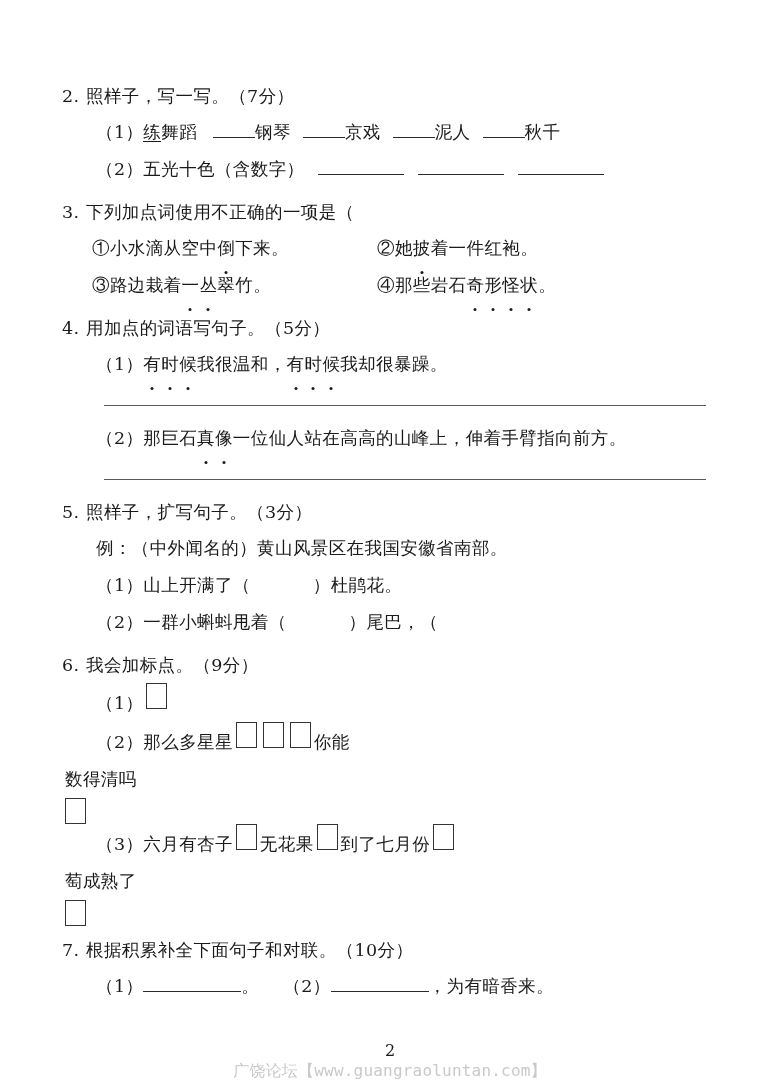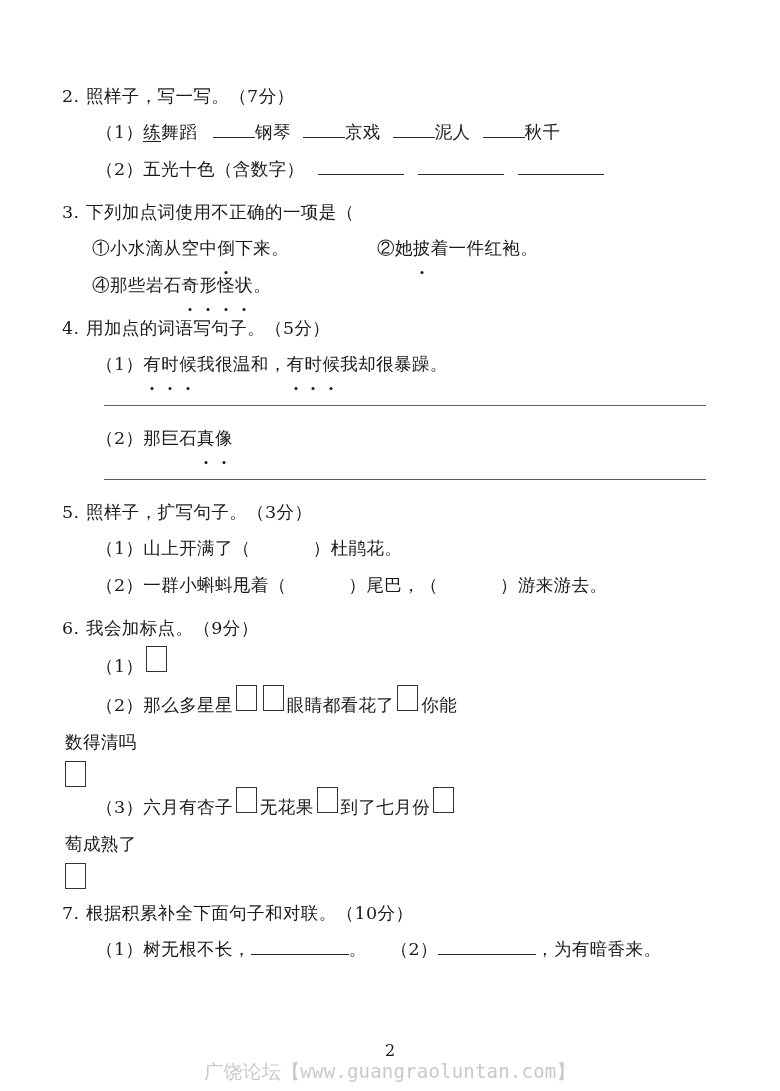--- a/index.html
+++ b/index.html
@@ -140,21 +140,21 @@
     bottom: 10px;
     text-align: center;
   }
   .page-no {
     font-size: 16px;
     font-family: "DejaVu Serif", "Liberation Serif", serif;
     color: #1a1a1a;
     line-height: 20px;
   }
   .watermark {
-    font-size: 19px;
+    font-size: 16px;
     color: #c9c9c9;
     font-family: "DejaVu Sans Mono", "Liberation Mono", monospace;
     line-height: 20px;
     letter-spacing: 0.2px;
   }
 </style>
 </head>
 <body>
 
 <div id="page">
@@ -203,20 +203,21 @@
       <span class="txt">下列加点词使用不正确的一项是（</span>
         <span class="paren-gap"></span>
     </div>
 
     <div class="q-sub narrow-indent two-col">
       <span class="col-a"><span class="txt">①</span><span class="txt">小水滴从空中</span><span class="dotted">倒</span><span class="txt">下来。</span></span>
       <span class="col-b"><span class="txt">②</span><span class="txt">她</span><span class="dotted">披</span><span class="txt">着一件红袍。</span></span>
     </div>
 
     <div class="q-sub narrow-indent two-col">
+      <span class="col-a"><span class="txt">③</span><span class="txt">路边栽着</span><span class=""><span class="dotted">一</span><span class="dotted">丛</span></span><span class="txt">翠竹。</span></span>
       <span class="col-b"><span class="txt">④</span><span class="txt">那些岩石</span><span class=""><span class="dotted">奇</span><span class="dotted">形</span><span class="dotted">怪</span><span class="dotted">状</span></span><span class="txt">。</span></span>
     </div>
   </div>
 
   <div class="spacer-sm"></div>
 
   <div class="q-block">
     <div class="q-head">
       <span class="q-num">4.</span>
       <span class="txt">用加点的词语写句子。（5分）</span>
@@ -231,49 +232,52 @@
     </div>
 
     <div class="spacer-lg"></div>
     <div class="answer-rule"></div>
     <div class="spacer-md"></div>
 
     <div class="q-sub">
       <span class="sub-label">（2）</span>
       <span class="txt">那巨石</span>
         <span class=""><span class="dotted">真</span><span class="dotted">像</span></span>
+        <span class="txt">一位仙人站在高高的山峰上，伸着手臂指向前方。</span>
     </div>
 
     <div class="spacer-lg"></div>
     <div class="answer-rule"></div>
   </div>
 
   <div class="spacer-md"></div>
 
   <div class="q-block">
     <div class="q-head">
       <span class="q-num">5.</span>
       <span class="txt">照样子，扩写句子。（3分）</span>
     </div>
 
+    <div class="q-sub">
+      <span class="txt">例：（中外闻名的）黄山风景区在我国安徽省南部。</span>
+    </div>
 
     <div class="q-sub">
       <span class="sub-label">（1）</span>
       <span class="txt">山上开满了（</span>
         <span class="paren-gap wide"></span>
         <span class="txt">）杜鹃花。</span>
     </div>
 
     <div class="q-sub">
       <span class="sub-label">（2）</span>
       <span class="txt">一群小蝌蚪甩着（</span>
         <span class="paren-gap wide"></span>
         <span class="txt">）尾巴，（</span>
         <span class="paren-gap wide"></span>
-        <span class="txt">）游来游去。</span>
     </div>
   </div>
 
   <div class="spacer-sm"></div>
 
   <div class="q-block">
     <div class="q-head">
       <span class="q-num">6.</span>
       <span class="txt">我会加标点。（9分）</span>
     </div>
@@ -281,21 +285,20 @@
     <div class="q-sub">
       <span class="sub-label">（1）</span>
         <span class="pbox"></span>
     </div>
 
     <div class="q-sub">
       <span class="sub-label">（2）</span>
       <span class="txt">那么多星星</span>
         <span class="pbox"></span>
         <span class="pbox"></span>
-        <span class="txt">眼睛都看花了</span>
         <span class="pbox"></span>
         <span class="txt">你能</span>
     </div>
 
     <div class="q-sub no-indent">
       <span class="txt">数得清吗</span>
         <span class="pbox"></span>
     </div>
 
     <div class="q-sub">
@@ -317,21 +320,20 @@
   <div class="spacer-sm"></div>
 
   <div class="q-block">
     <div class="q-head">
       <span class="q-num">7.</span>
       <span class="txt">根据积累补全下面句子和对联。（10分）</span>
     </div>
 
     <div class="q-sub">
       <span class="sub-label">（1）</span>
-        <span class="txt">树无根不长，</span>
         <span class="blank w-lg"></span>
         <span class="txt">。</span>
       <span style="display:inline-block;width:24px"></span>
       <span class="sub-label">（2）</span>
         <span class="blank w-lg"></span>
         <span class="txt">，为有暗香来。</span>
     </div>
   </div>
 
   <div id="footer">

